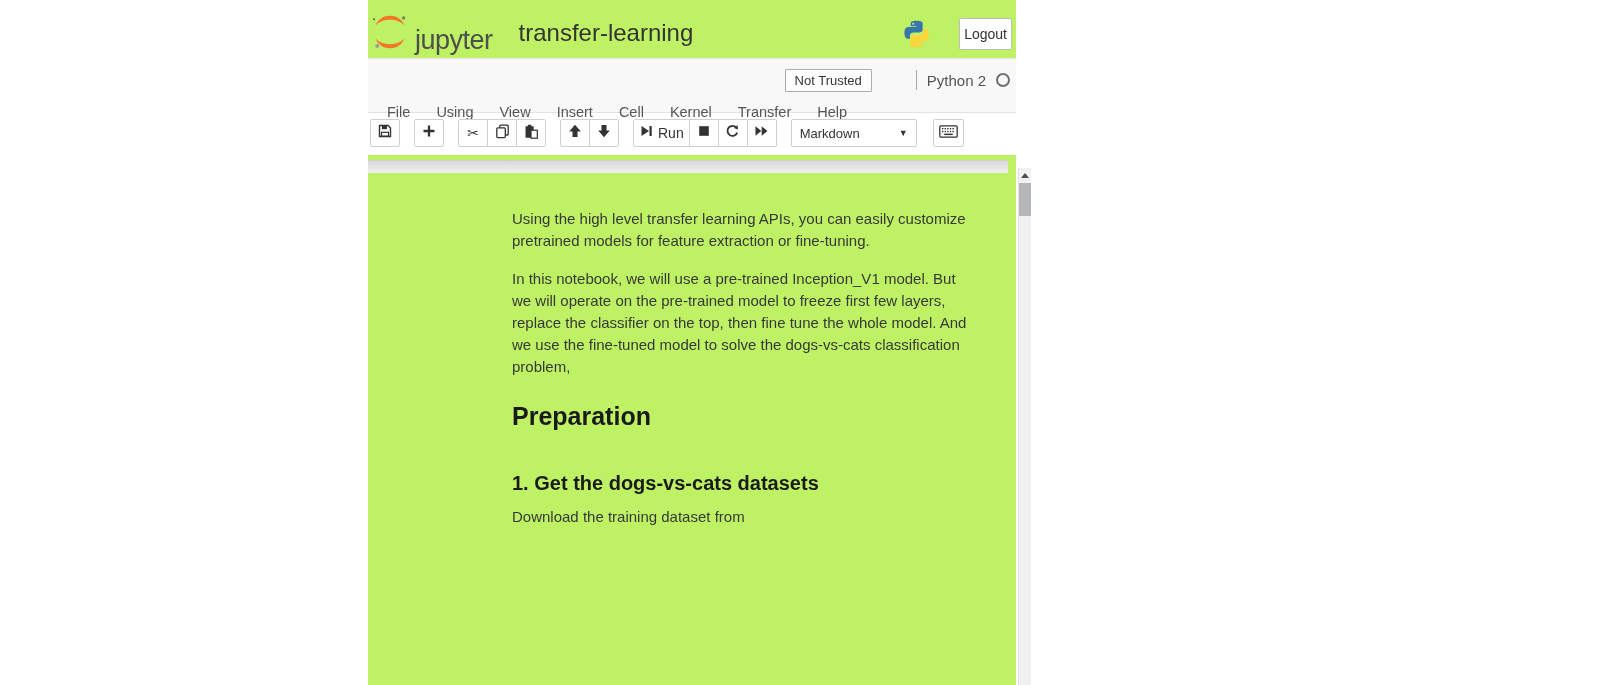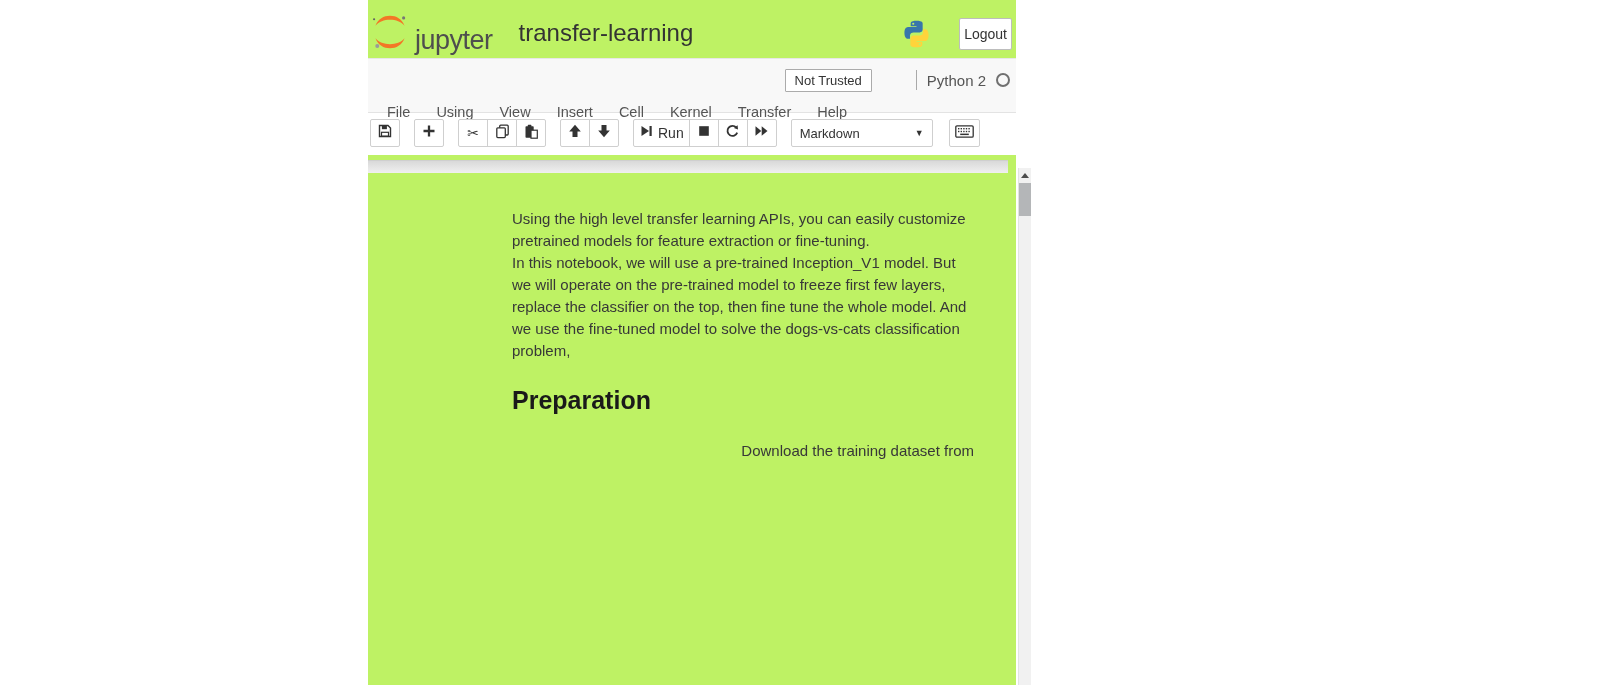--- a/index.html
+++ b/index.html
@@ -30,41 +30,41 @@
 
   
   .toolbar { display:flex; align-items:center; padding:6px 2px 8px 2px; height:42px; background:#fff; }
   .btn-group { display:flex; margin-right:14px; }
   .tb-btn { height:28px; min-width:30px; background:#fff; border:1px solid #cfcfcf; border-radius:2px;
             display:flex; align-items:center; justify-content:center; cursor:pointer; padding:0 5px; }
   .btn-group .tb-btn + .tb-btn { margin-left:-1px; border-top-left-radius:0; border-bottom-left-radius:0; }
   .btn-group .tb-btn:not(:last-child) { border-top-right-radius:0; border-bottom-right-radius:0; }
   .run-label { font-size:14px; color:#333; margin-left:5px; }
   .glyph { font-size:14px; color:#333; line-height:1; }
-  .cell-type-select { height:28px; width:142px; background:#fff; border:1px solid #cfcfcf; border-radius:2px;
+  .cell-type-select { height:28px; width:126px; background:#fff; border:1px solid #cfcfcf; border-radius:2px;
                       display:flex; align-items:center; padding:0 8px; cursor:pointer; margin-right:16px; }
   .cell-type-value { font-size:13px; color:#333; flex:1; }
   .caret { font-size:9px; color:#333; }
 
   
   .header-strip { width:640px; height:13px; margin-top:5px;
                   background:linear-gradient(#d9d9d9,#f0f0f0); border-top:1px solid #cfcfcf; }
 
   
   .nb-area { padding-top:24px; }
   .cell-selected { margin-left:15px; width:599px; border:1px solid #ababab; border-left:5px solid #42a5f5;
                    background:#fff; padding:16px 10px 16px 123px; cursor:pointer; }
   .cell-selected h1 { font-size:28px; line-height:40px; font-weight:bold; color:#1a1a1a; }
   .cell-md { margin-left:144px; width:462px; cursor:pointer; }
   .cell-md p { font-size:15px; line-height:22px; color:#383838; }
   .p1 { margin-top:11px; }
-  .p2 { }
+  .p2 { margin-top:16px; }
   .h2 { margin-top:24px; font-size:25px; font-weight:bold; color:#1a1a1a; }
   .h3 { margin-top:41px; font-size:20px; font-weight:bold; color:#1a1a1a; }
-  .p3 { margin-top:25px;text-align:right; }
+  .p3 { margin-top:11px; }
 
   
   .scrollbar { position:absolute; left:1018px; top:168px; width:13px; height:517px;
                background:#f1f1f1; border-left:1px solid #e2e2e2; }
   .scroll-up { height:14px; display:flex; align-items:center; justify-content:center; cursor:pointer; }
   .scroll-up .tri { width:0; height:0; border-left:4px solid transparent; border-right:4px solid transparent;
                     border-bottom:5px solid #4d4d4d; }
   .scroll-thumb { position:absolute; top:15px; left:0; width:12px; height:33px; background:#b4b6b8; cursor:pointer; }
 </style>
 </head>
@@ -215,20 +215,21 @@
 
   <div class="header-strip"></div>
 
   <div class="nb-area">
 
 
     <div class="cell-md">
       <p class="p1">Using the high level transfer learning APIs, you can easily customize pretrained models for feature extraction or fine-tuning.</p>
       <p class="p2">In this notebook, we will use a pre-trained Inception_V1 model. But we will operate on the pre-trained model to freeze first few layers, replace the classifier on the top, then fine tune the whole model. And we use the fine-tuned model to solve the dogs-vs-cats classification problem,</p>
       <div class="h2">Preparation</div>
+      <div class="h3">1. Get the dogs-vs-cats datasets</div>
       <p class="p3">Download the training dataset from</p>
     </div>
 
   </div>
 </div>
 
 <div class="scrollbar">
   <div class="scroll-up">
     <span class="tri"></span>
   </div>

